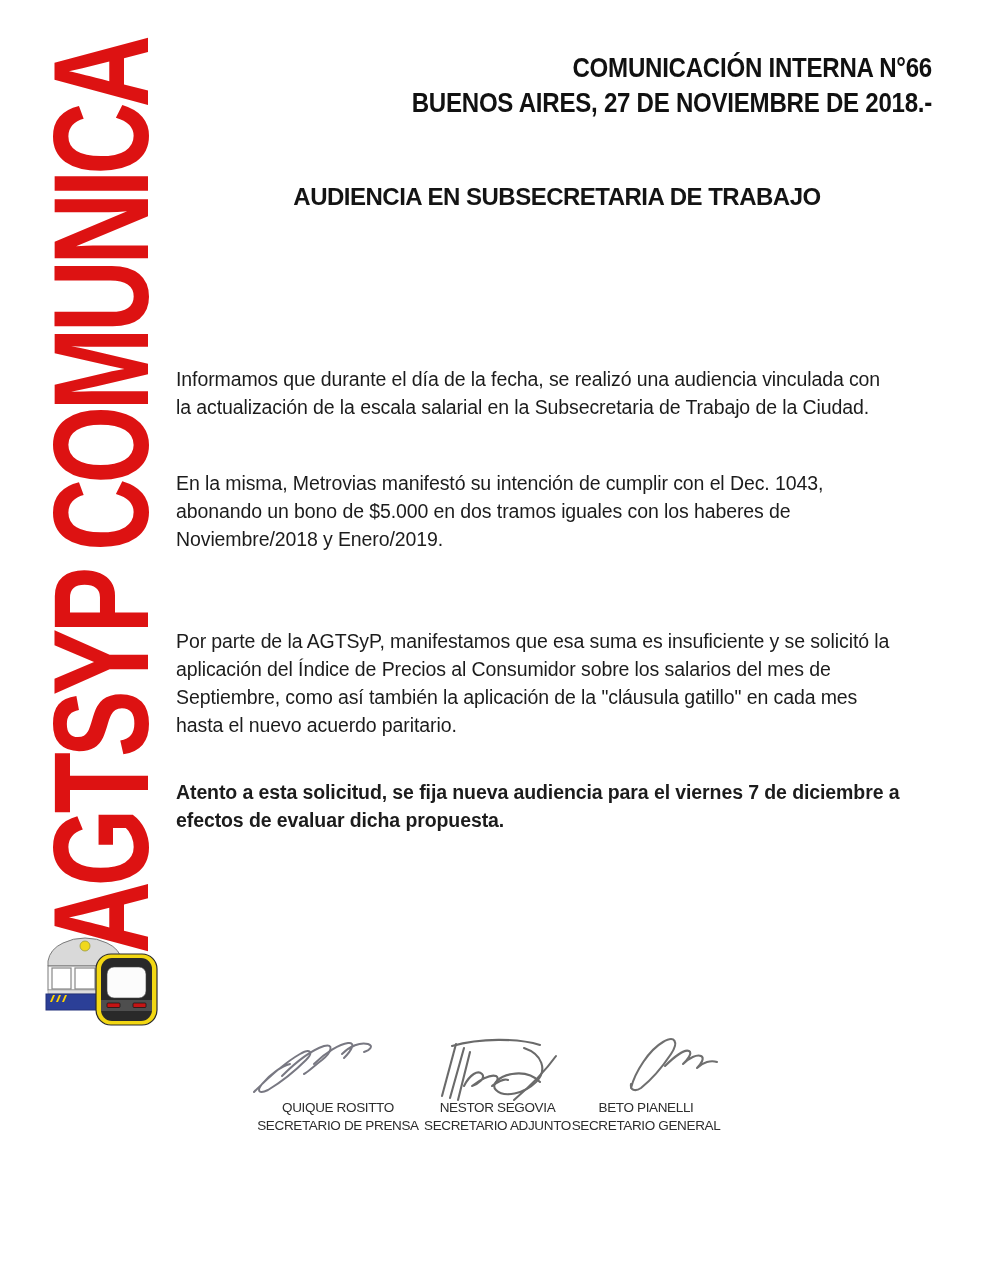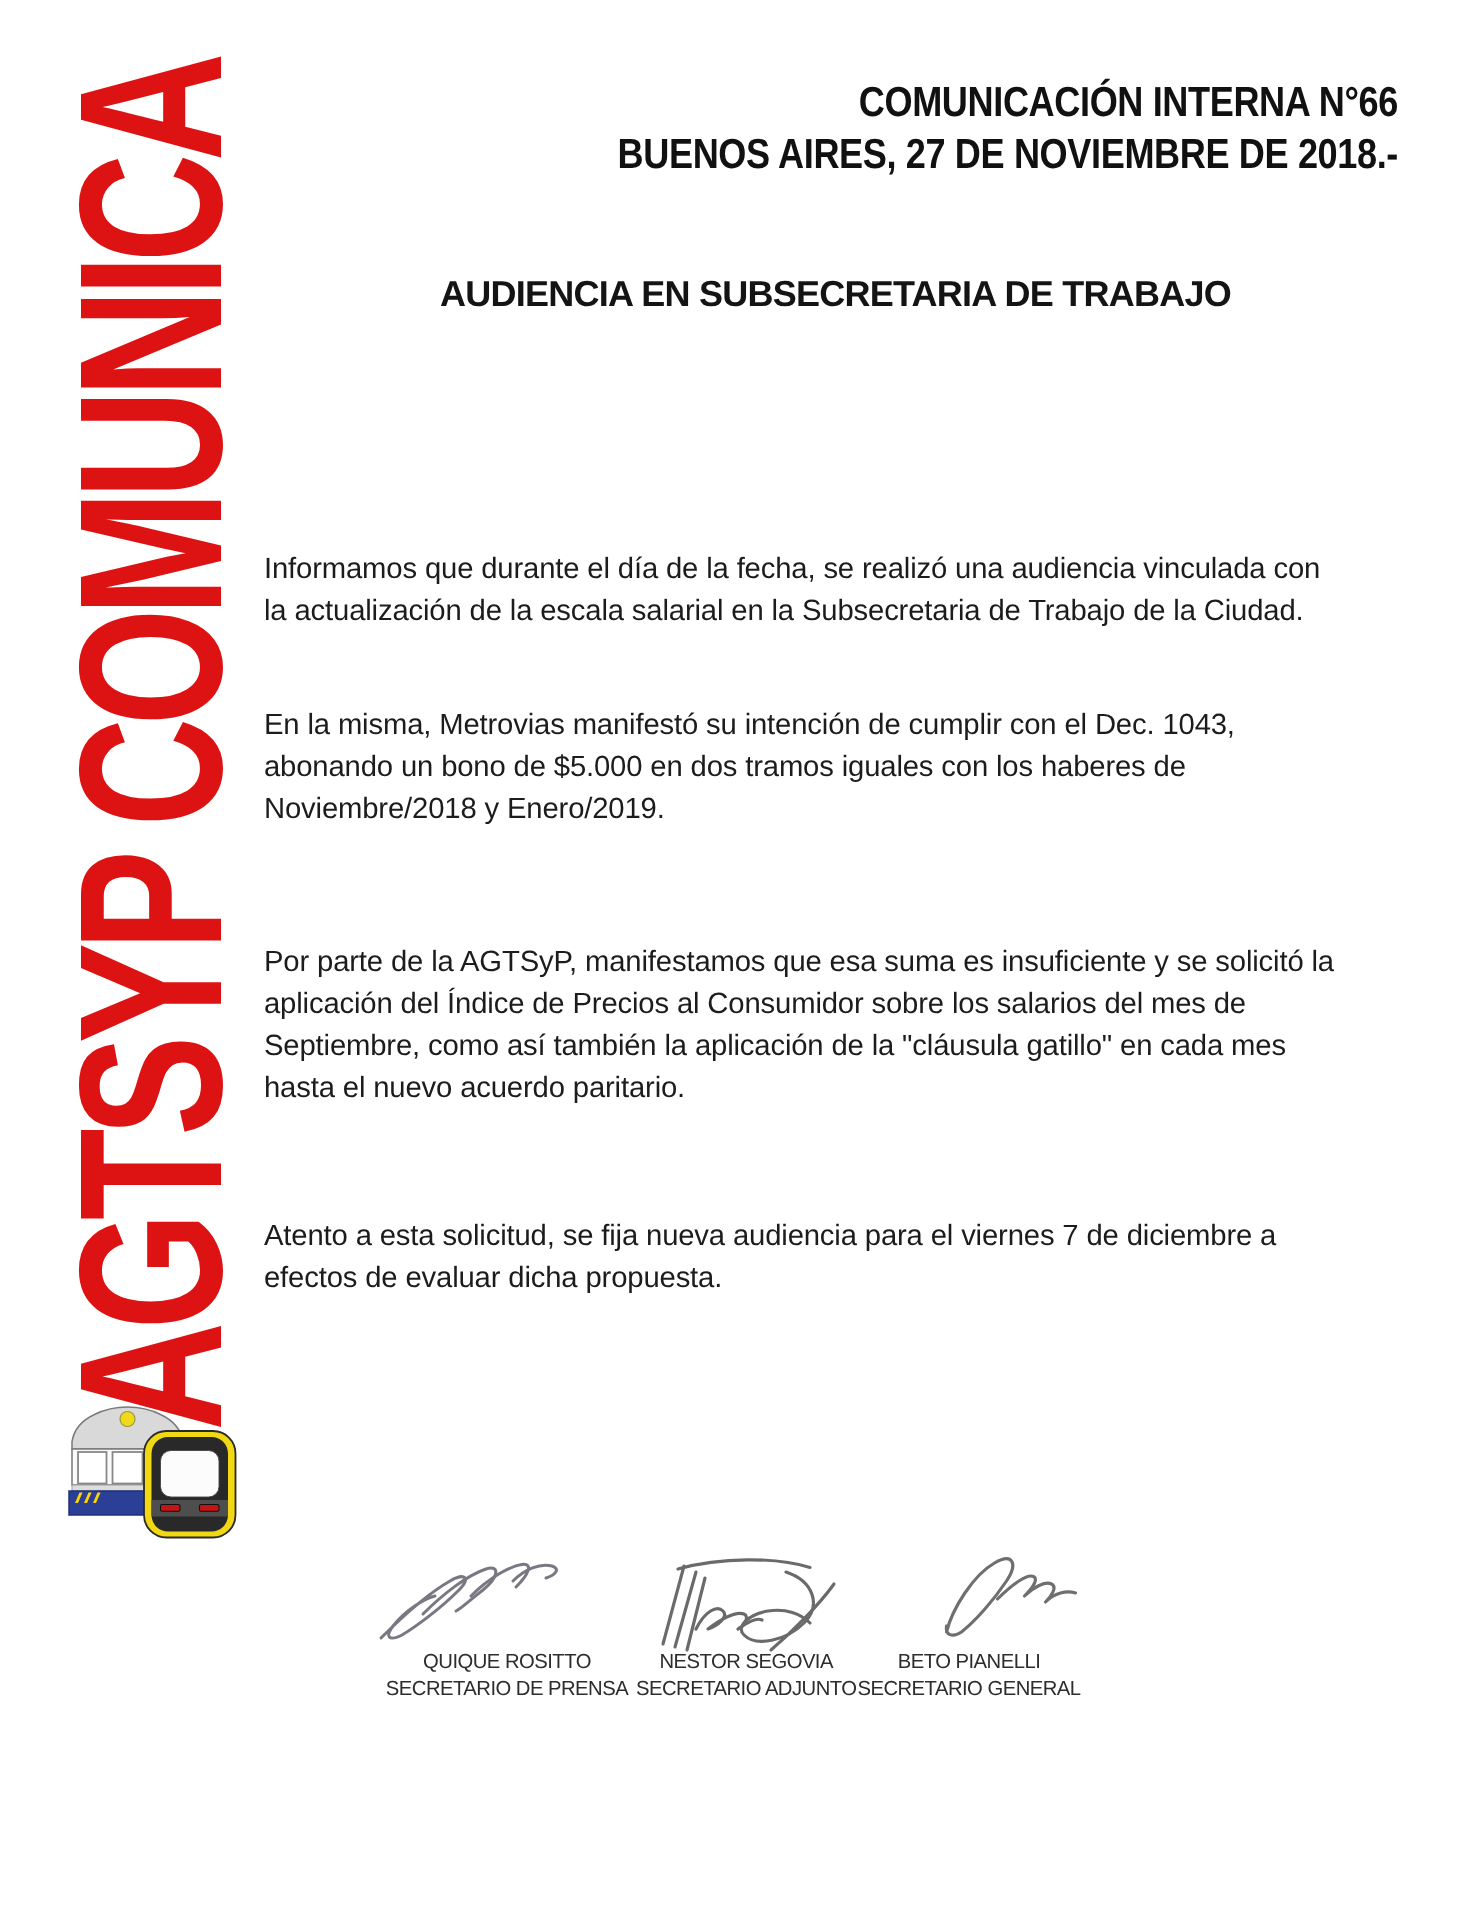--- a/index.html
+++ b/index.html
@@ -28,21 +28,21 @@
   .doc-title{
     left:176px;top:175px;width:762px;text-align:center;
     font-size:24px;line-height:44px;font-weight:bold;letter-spacing:-.5px;color:#141414;white-space:nowrap;
   }
 
   
   .para{
     left:176px;width:772px;font-size:19.5px;line-height:28px;color:#1c1c1c;
     white-space:pre-line;letter-spacing:-.1px;
   }
-  .p1{top:342px;margin-top:23px;} .p2{top:469px;} .p3{top:627px;} .p4{top:810px;}
+  .p1{top:342px;margin-top:23px;} .p2{top:469px;} .p3{top:627px;} .p4{top:778px;font-weight:bold;}
 
   
   .sig path{fill:none;stroke-linecap:round;stroke-linejoin:round;}
   .sig1 path{stroke:#787882;stroke-width:2;}
   .sig2 path{stroke:#6a6a6a;stroke-width:2.1;}
   .sig3 path{stroke:#6f6f6f;stroke-width:2.1;}
 
   
   .signer{top:1099px;text-align:center;font-size:13.5px;line-height:17.5px;
     color:#2d2d2d;letter-spacing:-.35px;white-space:nowrap;}

